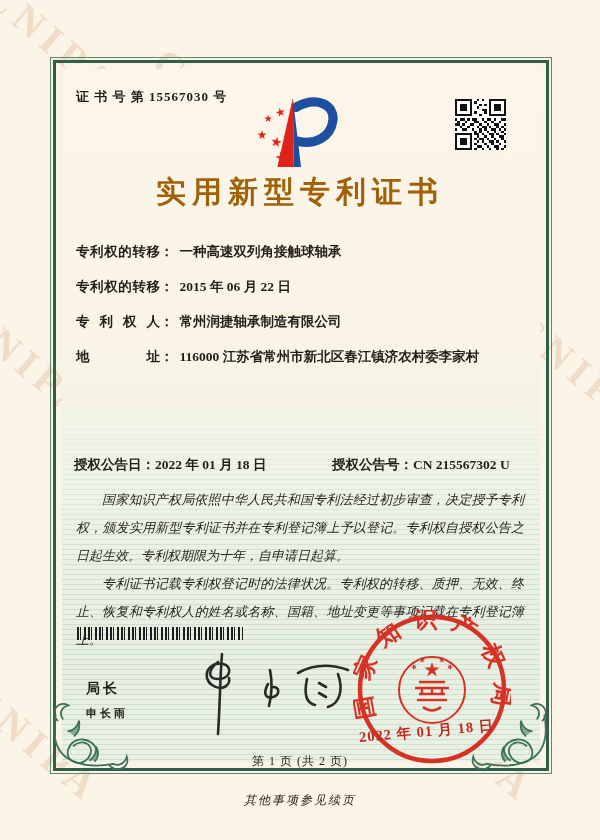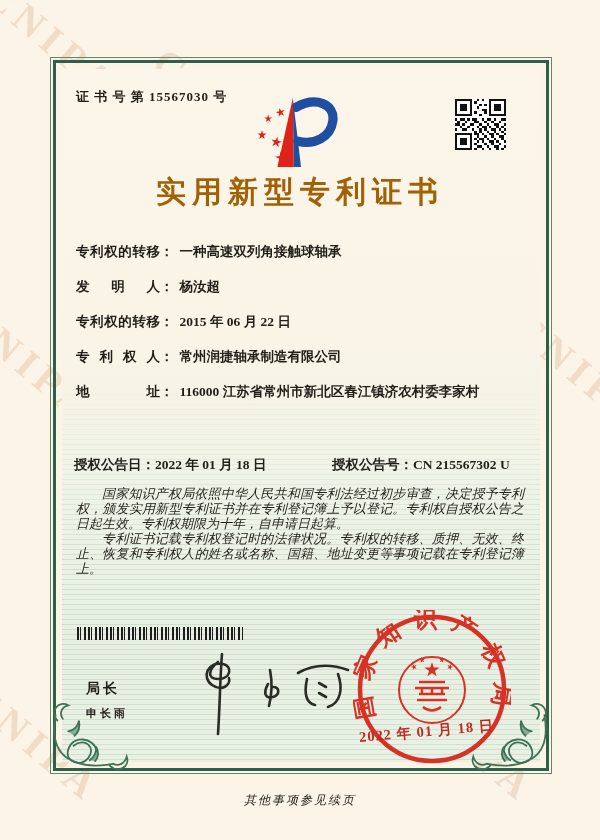--- a/index.html
+++ b/index.html
@@ -33,21 +33,21 @@
     font-size:30px; font-weight:700; letter-spacing:6px; color:#a16207;}
   
   .fields{position:absolute; left:76px; top:243px; right:70px;}
   .frow{height:35px; font-size:13.5px; font-weight:600; white-space:nowrap;}
   .flabel{display:inline-block; width:84px; text-align:justify; text-align-last:justify;}
   .fcolon{display:inline-block; margin-right:6px;}
   .grant-row{position:absolute; left:74px; top:456px; width:460px; font-size:13.5px; font-weight:600; white-space:nowrap;}
   .grant-pair2{position:absolute; left:214px; top:0;margin-left:44px;}
   
   .paras{position:absolute; left:76px; top:486px; width:448px;
-    font-size:13px; line-height:15px; text-align:justify; font-style:italic; font-weight:500;}
+    font-size:13px; line-height:28px; text-align:justify; font-style:italic; font-weight:500;}
   .paras p{margin:0; text-indent:2em;}
   
   .barcode{position:absolute; left:77px; top:627px; width:166px; height:13px;
     background:repeating-linear-gradient(90deg,
       #1d1d1d 0 2px, transparent 2px 3px,
       #1d1d1d 3px 4px, transparent 4px 7px,
       #1d1d1d 7px 9px, transparent 9px 11px);}
   
   .sig-title{position:absolute; left:86px; top:680px; font-size:14px; font-weight:700; letter-spacing:3px;}
   .sig-name{position:absolute; left:86px; top:706px; font-size:11px; font-weight:700; letter-spacing:3px;}
@@ -115,23 +115,20 @@
         <use href="#fnd" y="14"></use>
         <path d="M9 0h1v1H9z M11 0h1v1h-1z M8 1h1v1H8z M10 2h1v1h-1z M12 2h1v1h-1z M9 3h1v1H9z M11 4h2v1h-2z M8 5h1v1H8z M12 5h1v1h-1z M10 6h1v1h-1z M0 8h1v1H0z M2 8h2v1H2z M5 8h1v1H5z M7 8h2v1H7z M11 8h1v1h-1z M13 8h2v1h-2z M16 8h1v1h-1z M19 8h2v1h-2z M1 9h1v1H1z M4 9h1v1H4z M8 9h2v1H8z M12 9h1v1h-1z M15 9h1v1h-1z M18 9h1v1h-1z M0 10h2v1H0z M3 10h1v1H3z M6 10h2v1H6z M10 10h1v1h-1z M13 10h1v1h-1z M16 10h2v1h-2z M20 10h1v1h-1z M2 11h1v1H2z M5 11h1v1H5z M9 11h1v1H9z M11 11h2v1h-2z M14 11h1v1h-1z M17 11h1v1h-1z M19 11h1v1h-1z M0 12h1v1H0z M3 12h2v1H3z M7 12h1v1H7z M10 12h1v1h-1z M12 12h1v1h-1z M15 12h2v1h-2z M18 12h1v1h-1z M20 12h1v1h-1z M8 13h1v1H8z M10 13h1v1h-1z M13 13h1v1h-1z M16 13h1v1h-1z M19 13h1v1h-1z M8 14h2v1H8z M11 14h1v1h-1z M14 14h2v1h-2z M17 14h1v1h-1z M20 14h1v1h-1z M9 15h1v1H9z M12 15h1v1h-1z M15 15h1v1h-1z M18 15h2v1h-2z M8 16h1v1H8z M10 16h2v1h-2z M13 16h1v1h-1z M16 16h1v1h-1z M19 16h1v1h-1z M9 17h1v1H9z M11 17h1v1h-1z M14 17h2v1h-2z M17 17h1v1h-1z M20 17h1v1h-1z M8 18h1v1H8z M12 18h1v1h-1z M15 18h1v1h-1z M18 18h1v1h-1z M9 19h2v1H9z M13 19h1v1h-1z M16 19h2v1h-2z M20 19h1v1h-1z M8 20h1v1H8z M11 20h1v1h-1z M14 20h1v1h-1z M17 20h1v1h-1z M19 20h1v1h-1z"></path>
       </g>
     </svg>
 
     <div class="title">实用新型专利证书</div>
 
     <div class="fields">
       <div class="frow">
         <span class="flabel">专利权的转移</span><span class="fcolon">：</span><span>一种高速双列角接触球轴承</span>
-      </div>
-      <div class="frow">
-        <span class="flabel">发明人</span><span class="fcolon">：</span><span>杨汝超</span>
       </div>
       <div class="frow">
         <span class="flabel">专利权的转移</span><span class="fcolon">：</span><span>2015 年 06 月 22 日</span>
       </div>
       <div class="frow">
         <span class="flabel">专利权人</span><span class="fcolon">：</span><span>常州润捷轴承制造有限公司</span>
       </div>
       <div class="frow">
         <span class="flabel">地址</span><span class="fcolon">：</span><span>116000 江苏省常州市新北区春江镇济农村委李家村</span>
       </div>
@@ -184,20 +181,21 @@
       </g>
       <g fill="none" stroke="#d7281c" stroke-width="2.4">
         <path d="M66,72 h26 M62,78 h34 M66,84 h26"></path>
         <path d="M69,78 v6 M79,78 v6 M89,78 v6"></path>
         <path d="M64,90 h30"></path>
         <path d="M70,97 q9,7 18,0"></path>
       </g>
       <text x="74" y="126" font-size="14.5" font-weight="bold" fill="#c01f15" letter-spacing="1" text-anchor="middle" transform="rotate(-5 74 126)" font-family="Liberation Serif, serif">2022 年 01 月 18 日</text>
     </svg>
 
+    <div class="page-info">第 1 页 (共 2 页)</div>
   </div>
 
   <svg class="orn orn-bl" viewBox="0 0 100 100">
     <g fill="none" stroke="#3c7257" stroke-width="2" stroke-linecap="round">
       <path d="M14,28 C10,50 14,66 26,75 C40,84 58,86 78,82"></path>
       <path d="M34,62 c12,-10 26,2 16,14 c-8,10 -26,4 -22,-10 c5,-16 28,-14 32,2"></path>
       <path d="M16,34 c-9,-10 1,-23 12,-17 c-8,2 -10,9 -6,15"></path>
       <path d="M74,84 c10,9 23,1 19,-10 c-2,8 -9,11 -15,8"></path>
       <path d="M28,46 q10,-2 12,-12 q2,11 -5,17" fill="#3c7257" fill-opacity=".55"></path>
       <path d="M52,78 q8,-6 7,-15 q5,9 -1,16" fill="#3c7257" fill-opacity=".55"></path>

